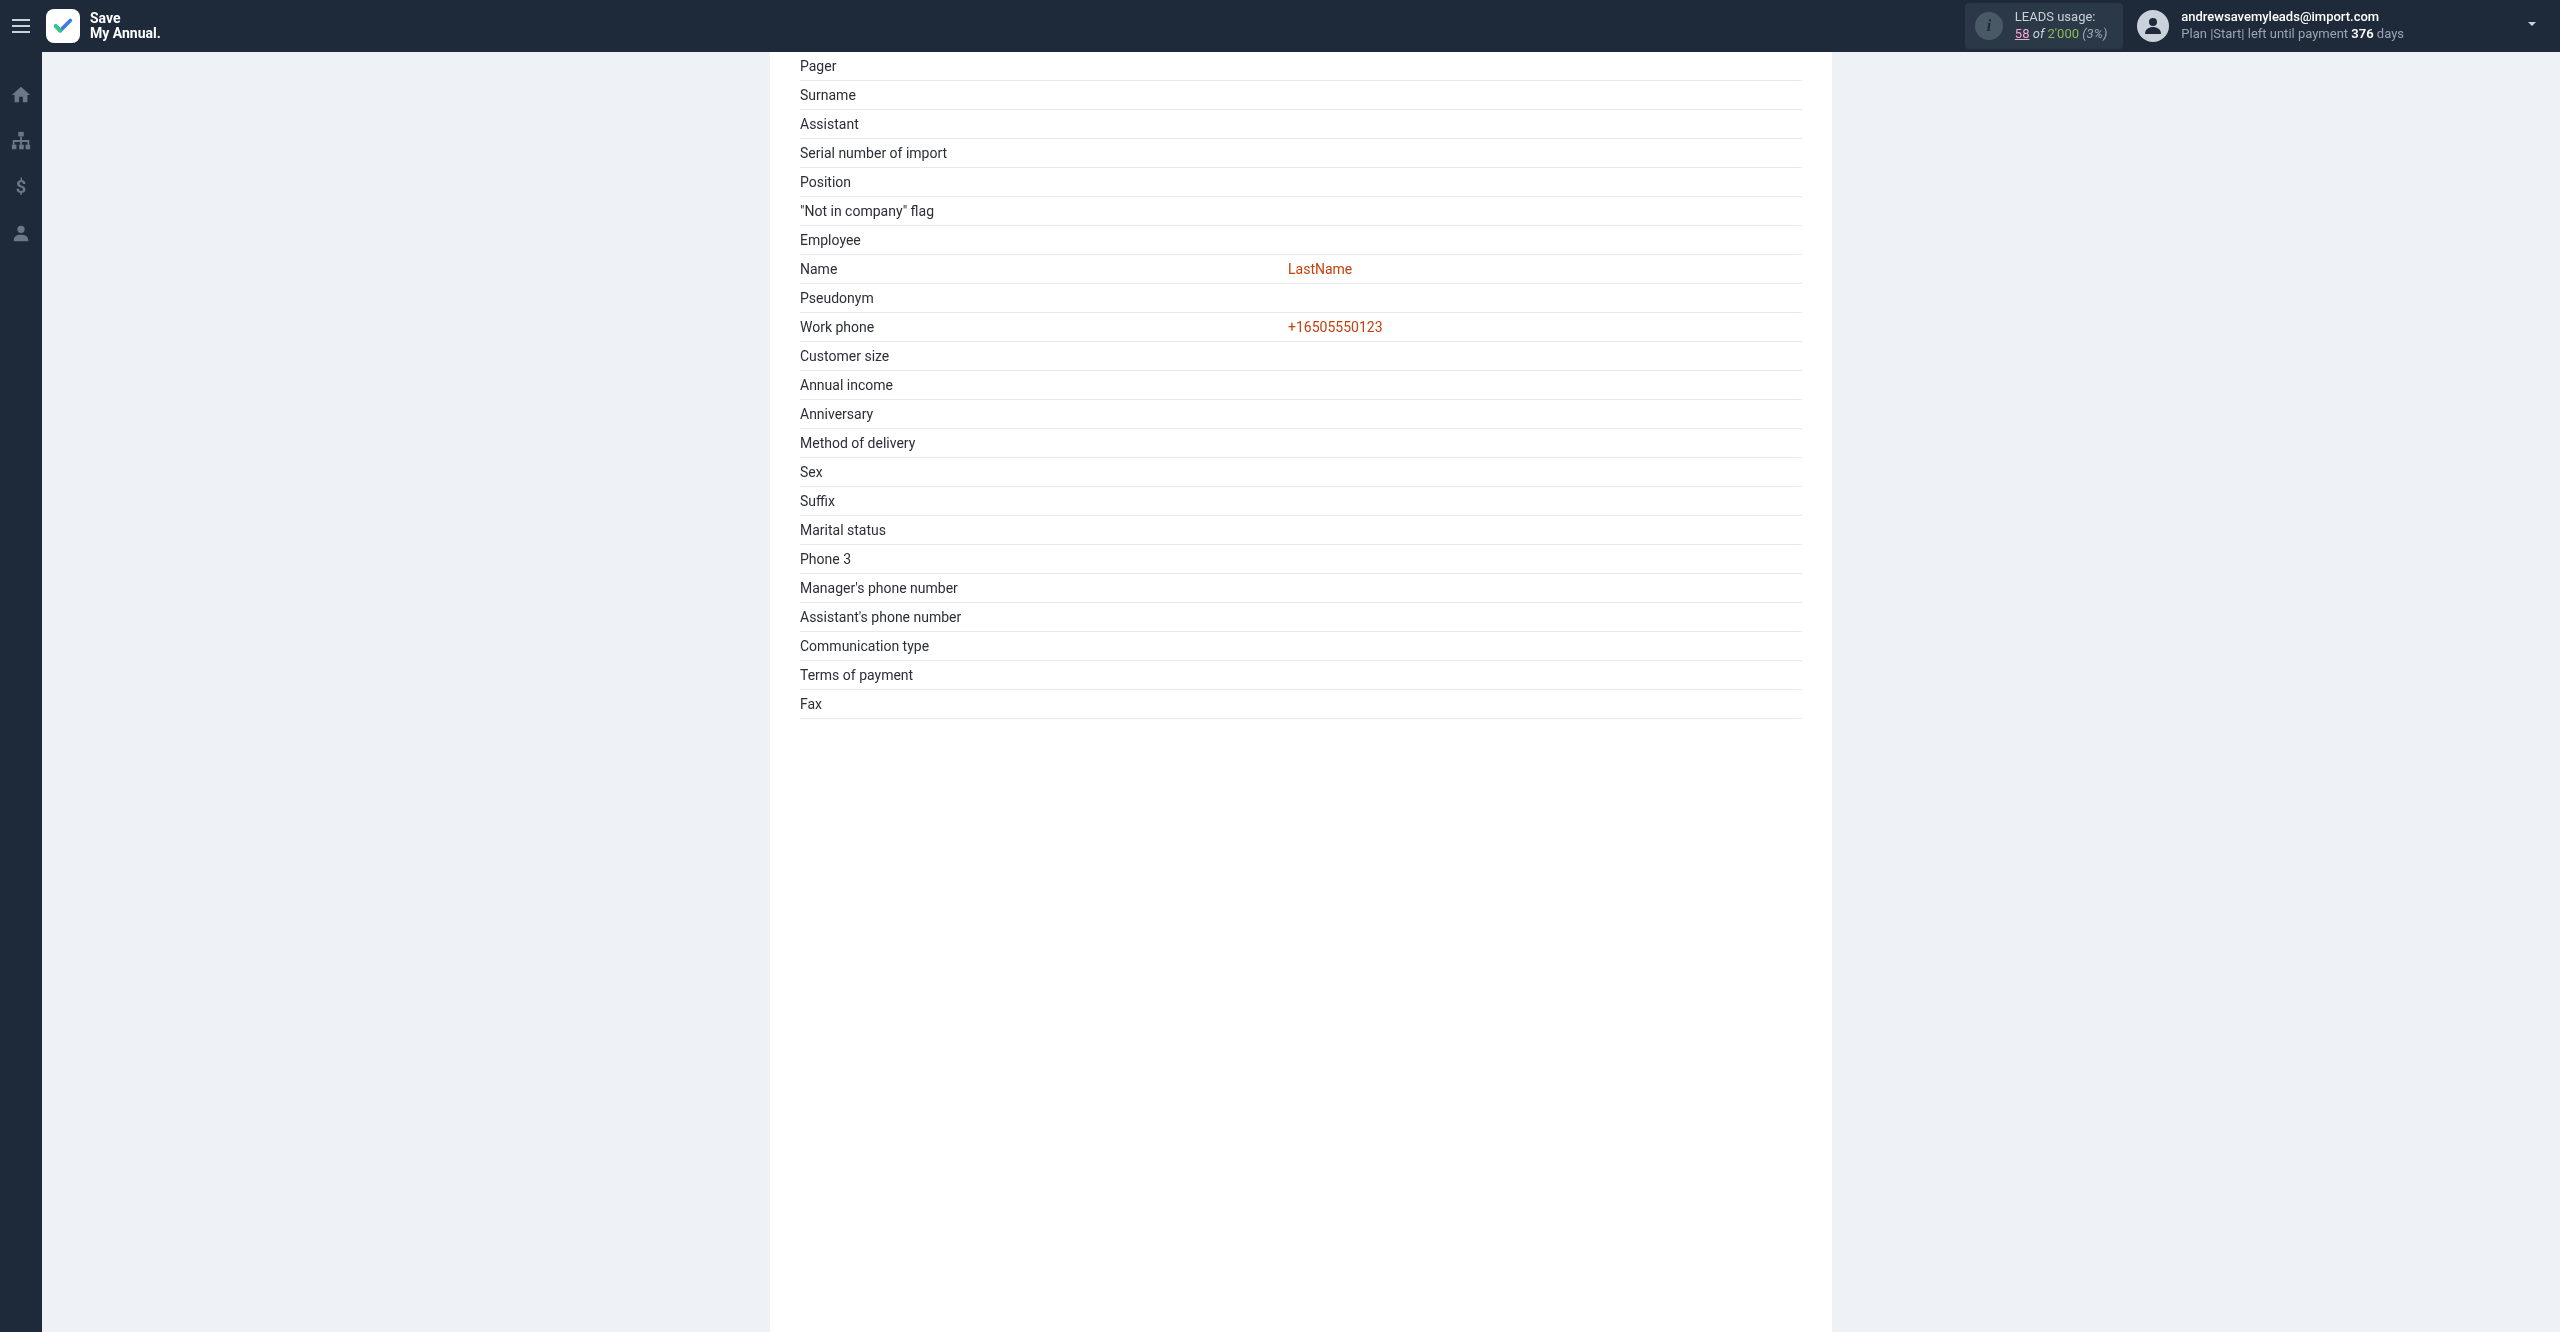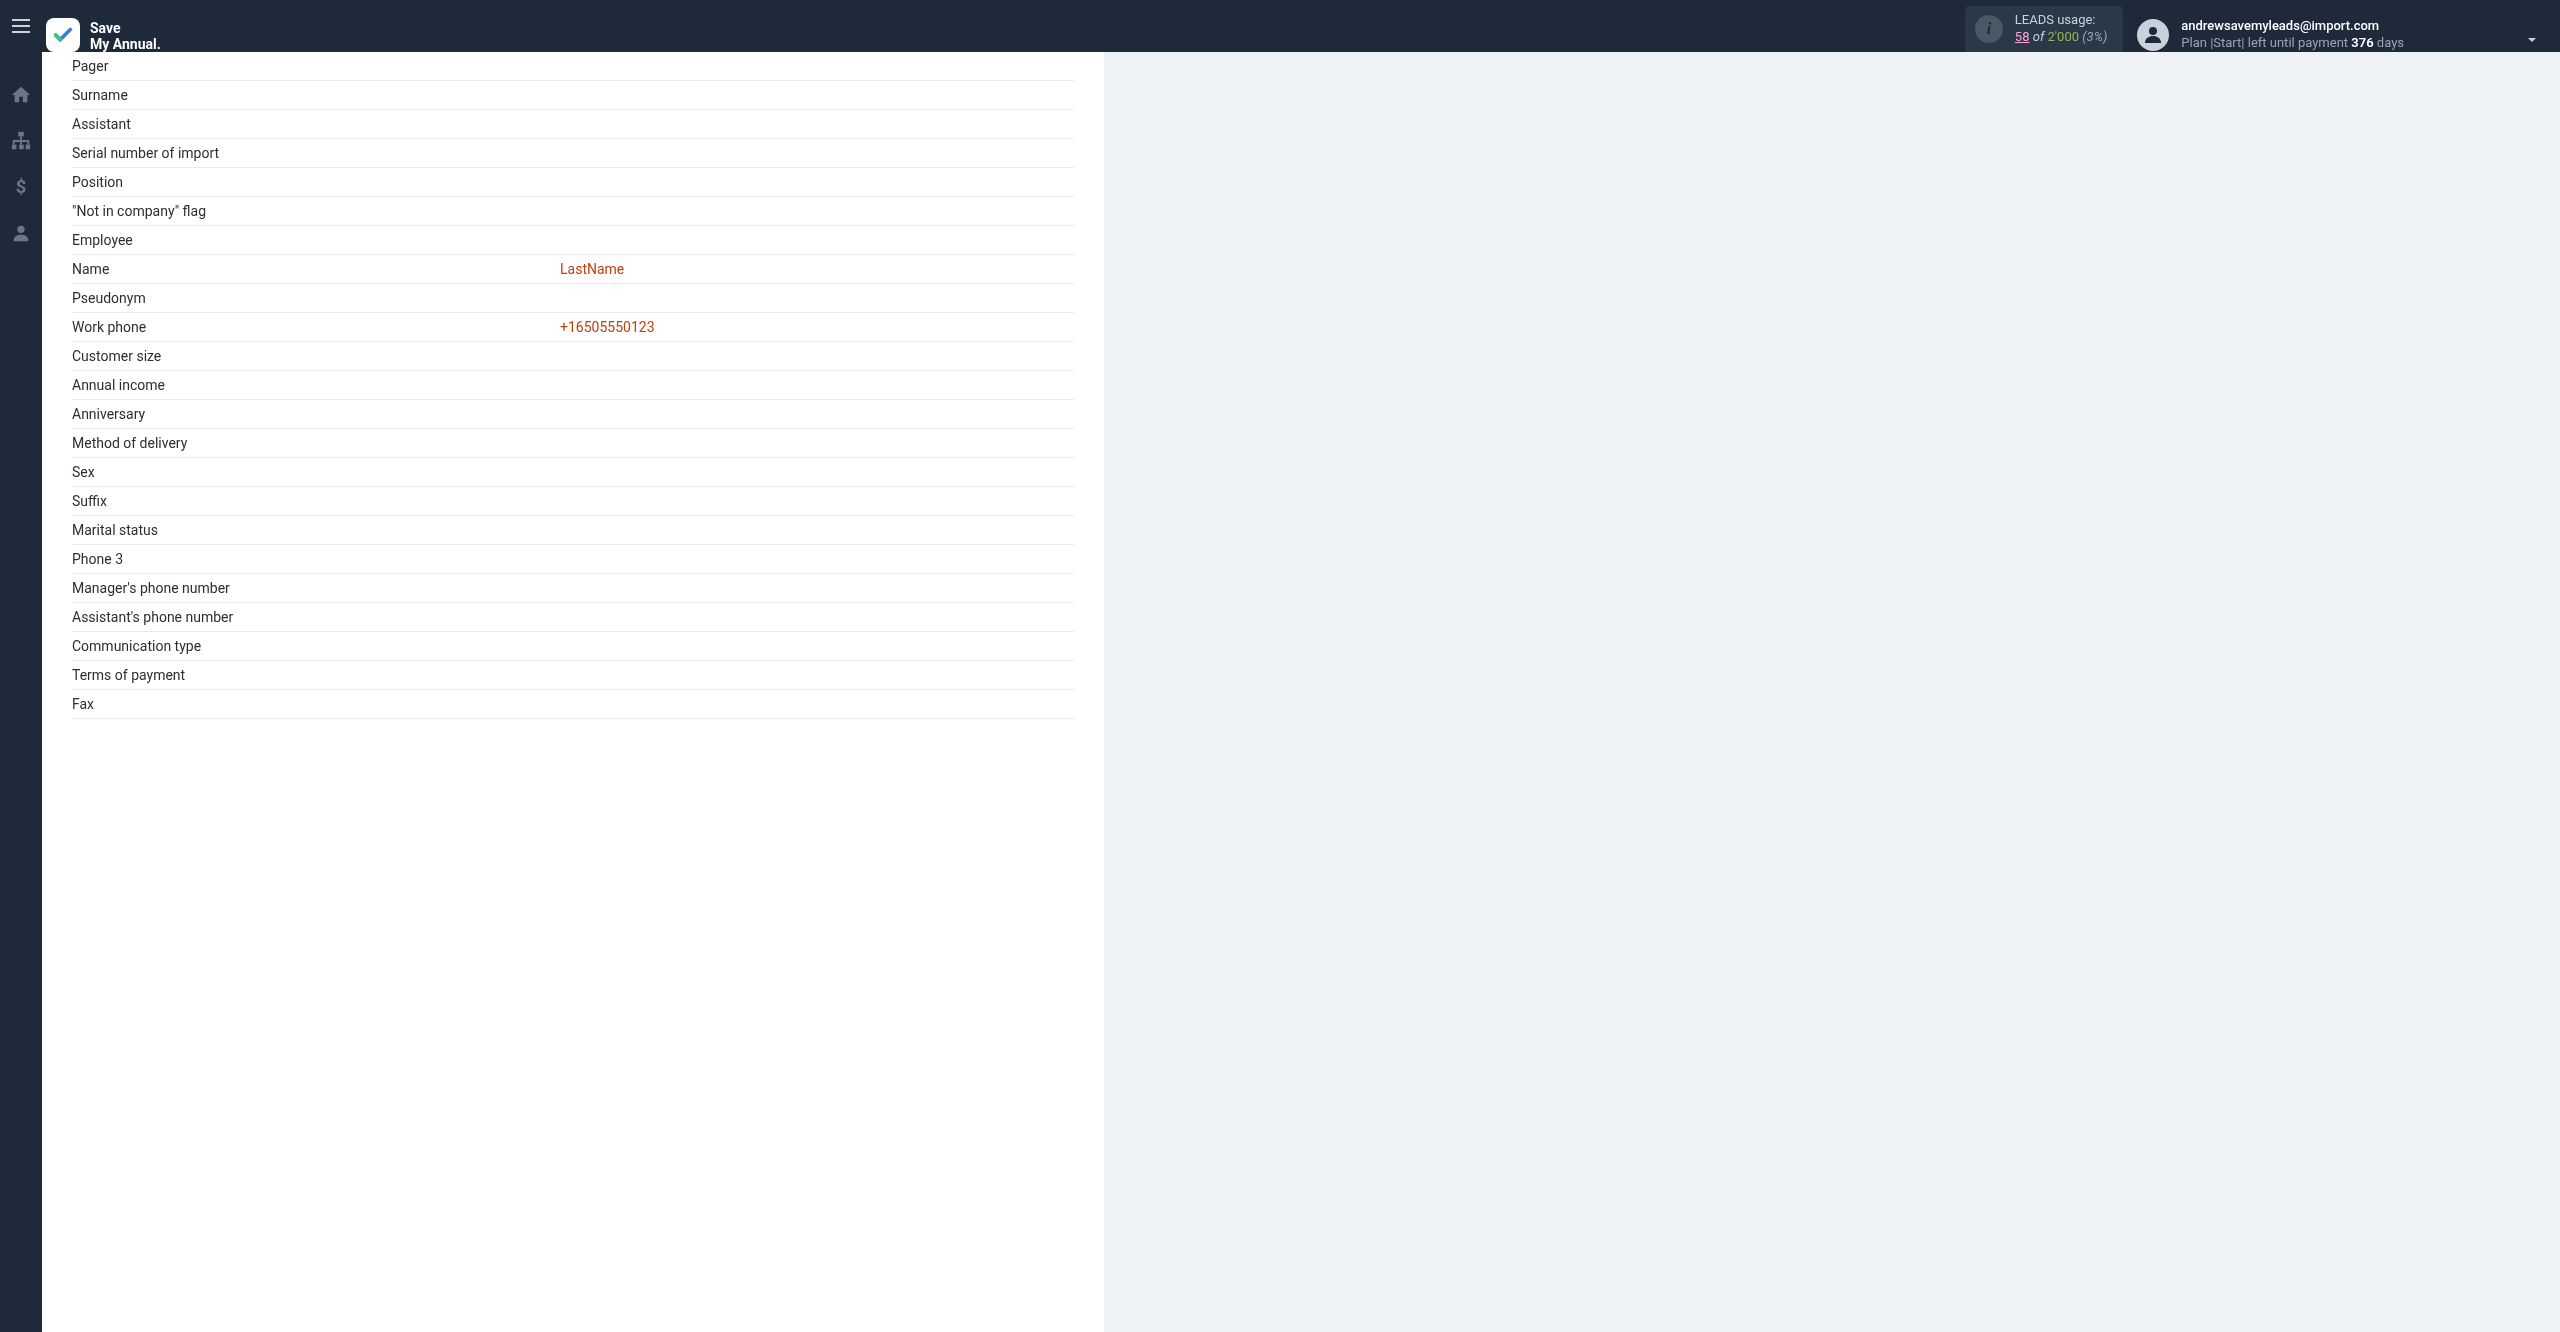--- a/index.html
+++ b/index.html
@@ -9,21 +9,21 @@
       font-family: -apple-system, BlinkMacSystemFont, "Segoe UI", Roboto, "Helvetica Neue", Arial, sans-serif;
     }
     body {
       background: #eef2f6;
       overflow-x: hidden;
     }
     .header {
       background: #1e2a3a;
       height: 52px;
       display: flex;
-      align-items: flex-end;
+      align-items: center;
       padding: 0 12px 0 0;
       color: #fff;
       position: fixed;
       top: 0;
       left: 0;
       right: 0;
       z-index: 100;
     }
     .hamburger {
       width: 42px;
@@ -177,20 +177,21 @@
     .sidebar-item svg {
       width: 100%;
       height: 100%;
       fill: #6b7785;
     }
     .main {
       margin-left: 42px;
       margin-top: 52px;
       padding: 0;
       display: flex;
+      justify-content: center;
     }
     .panel {
       background: #fff;
       width: 1062px;
       min-height: calc(100vh - 52px);
       padding: 0 30px;
     }
     .field-row {
       display: flex;
       align-items: center;

